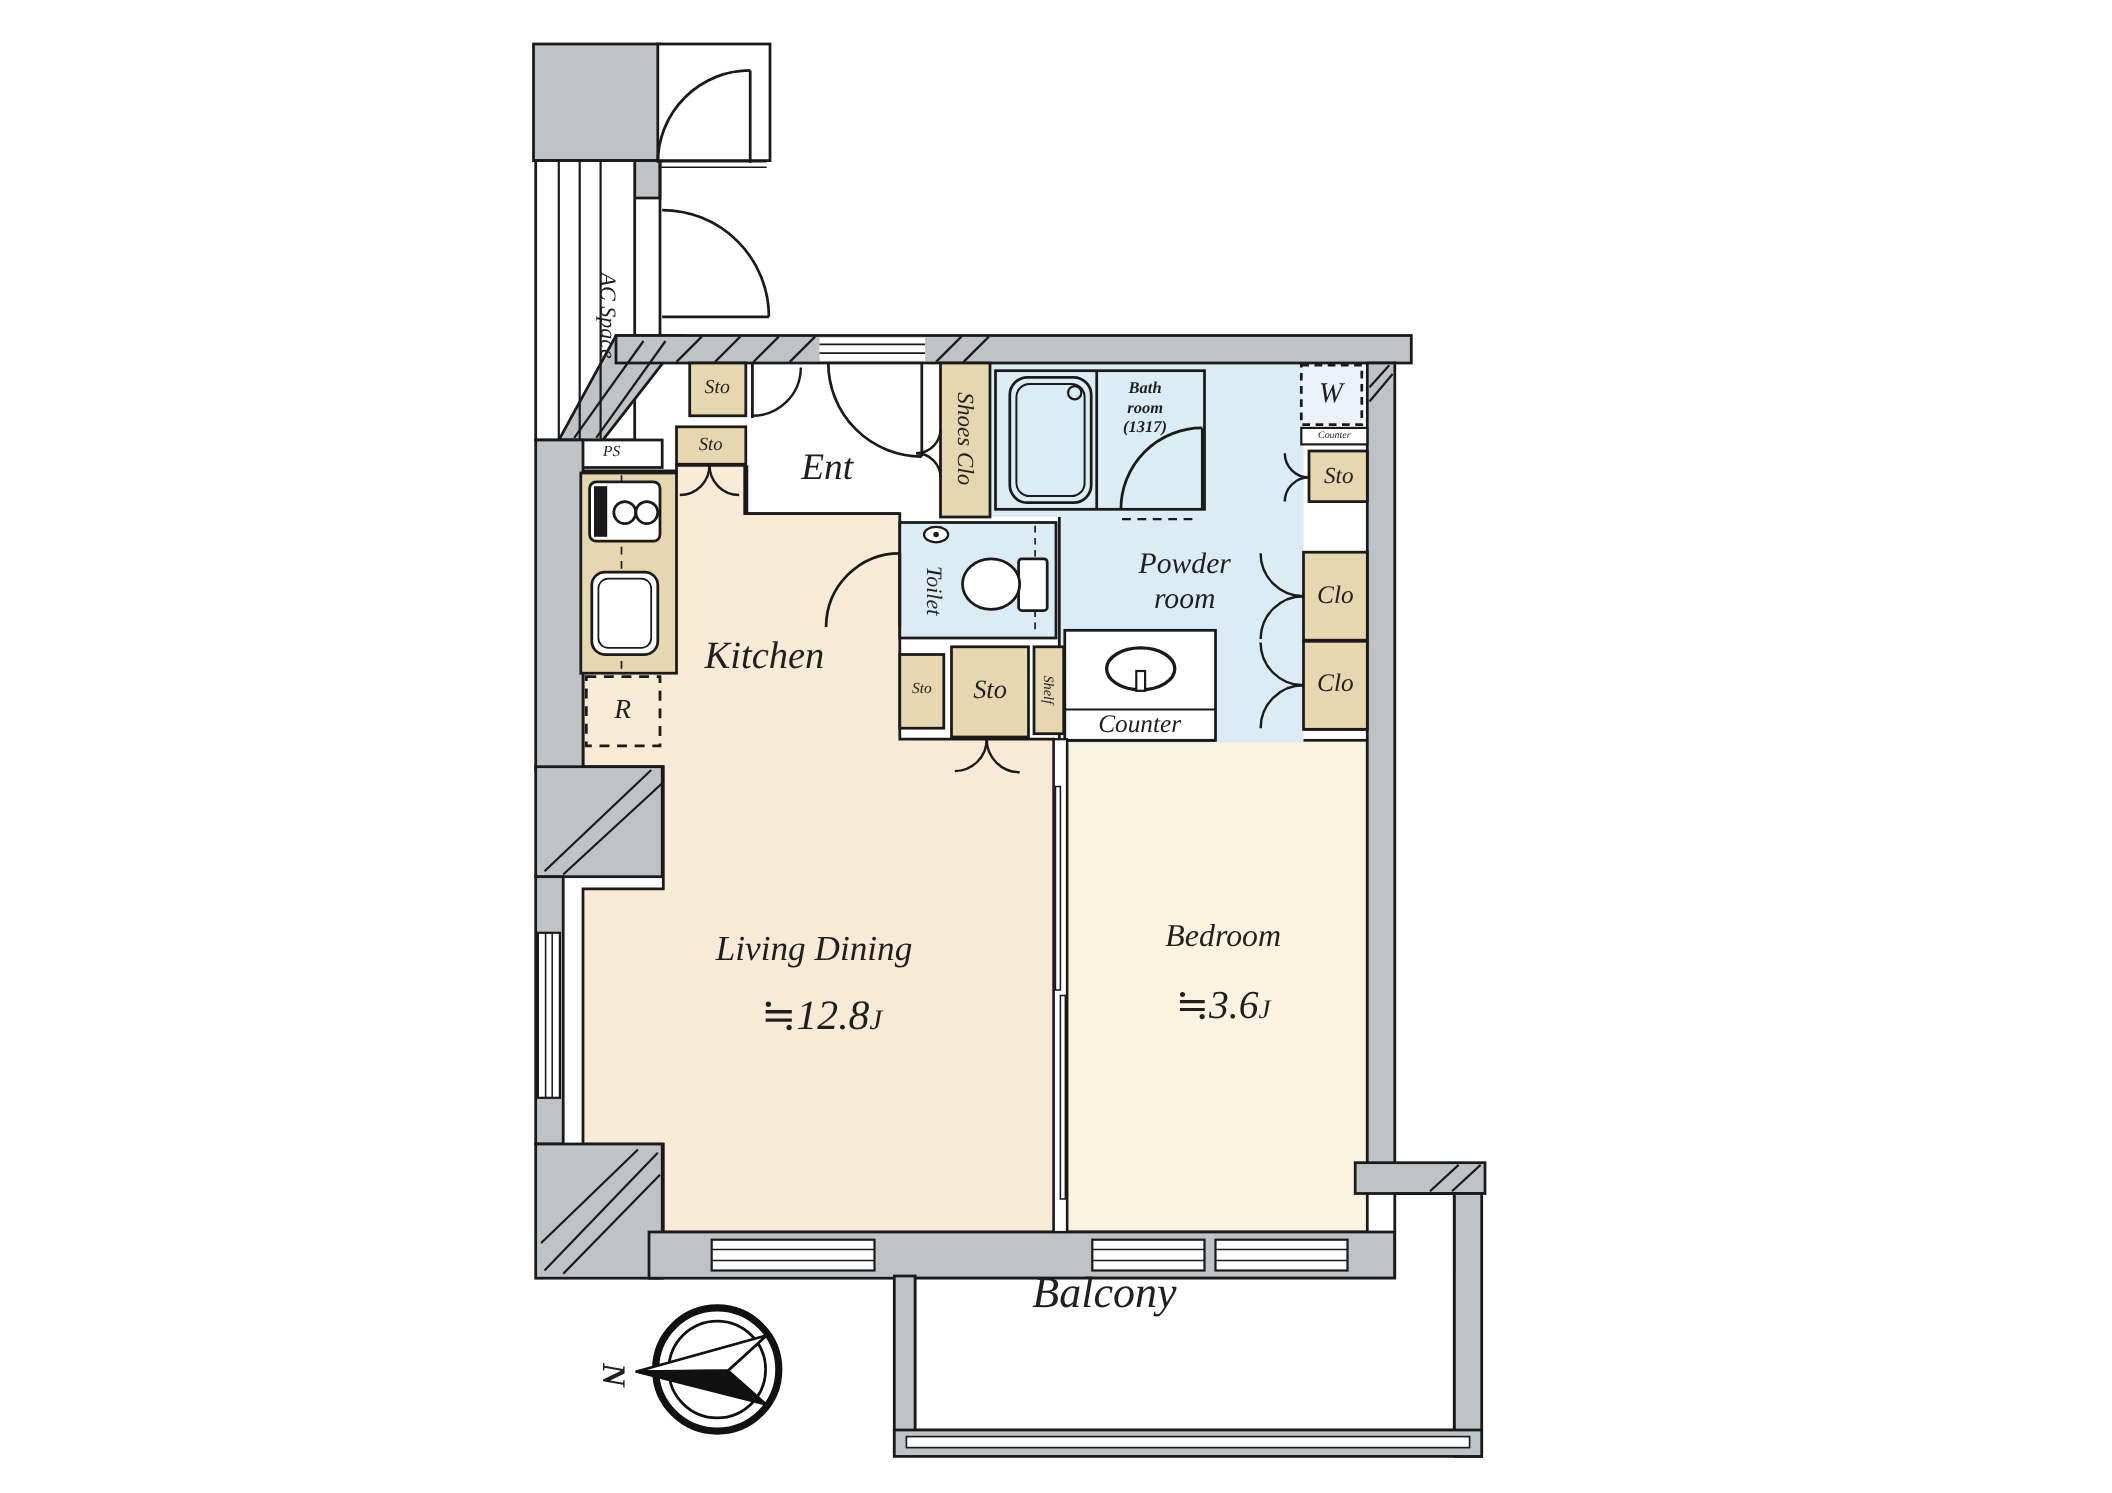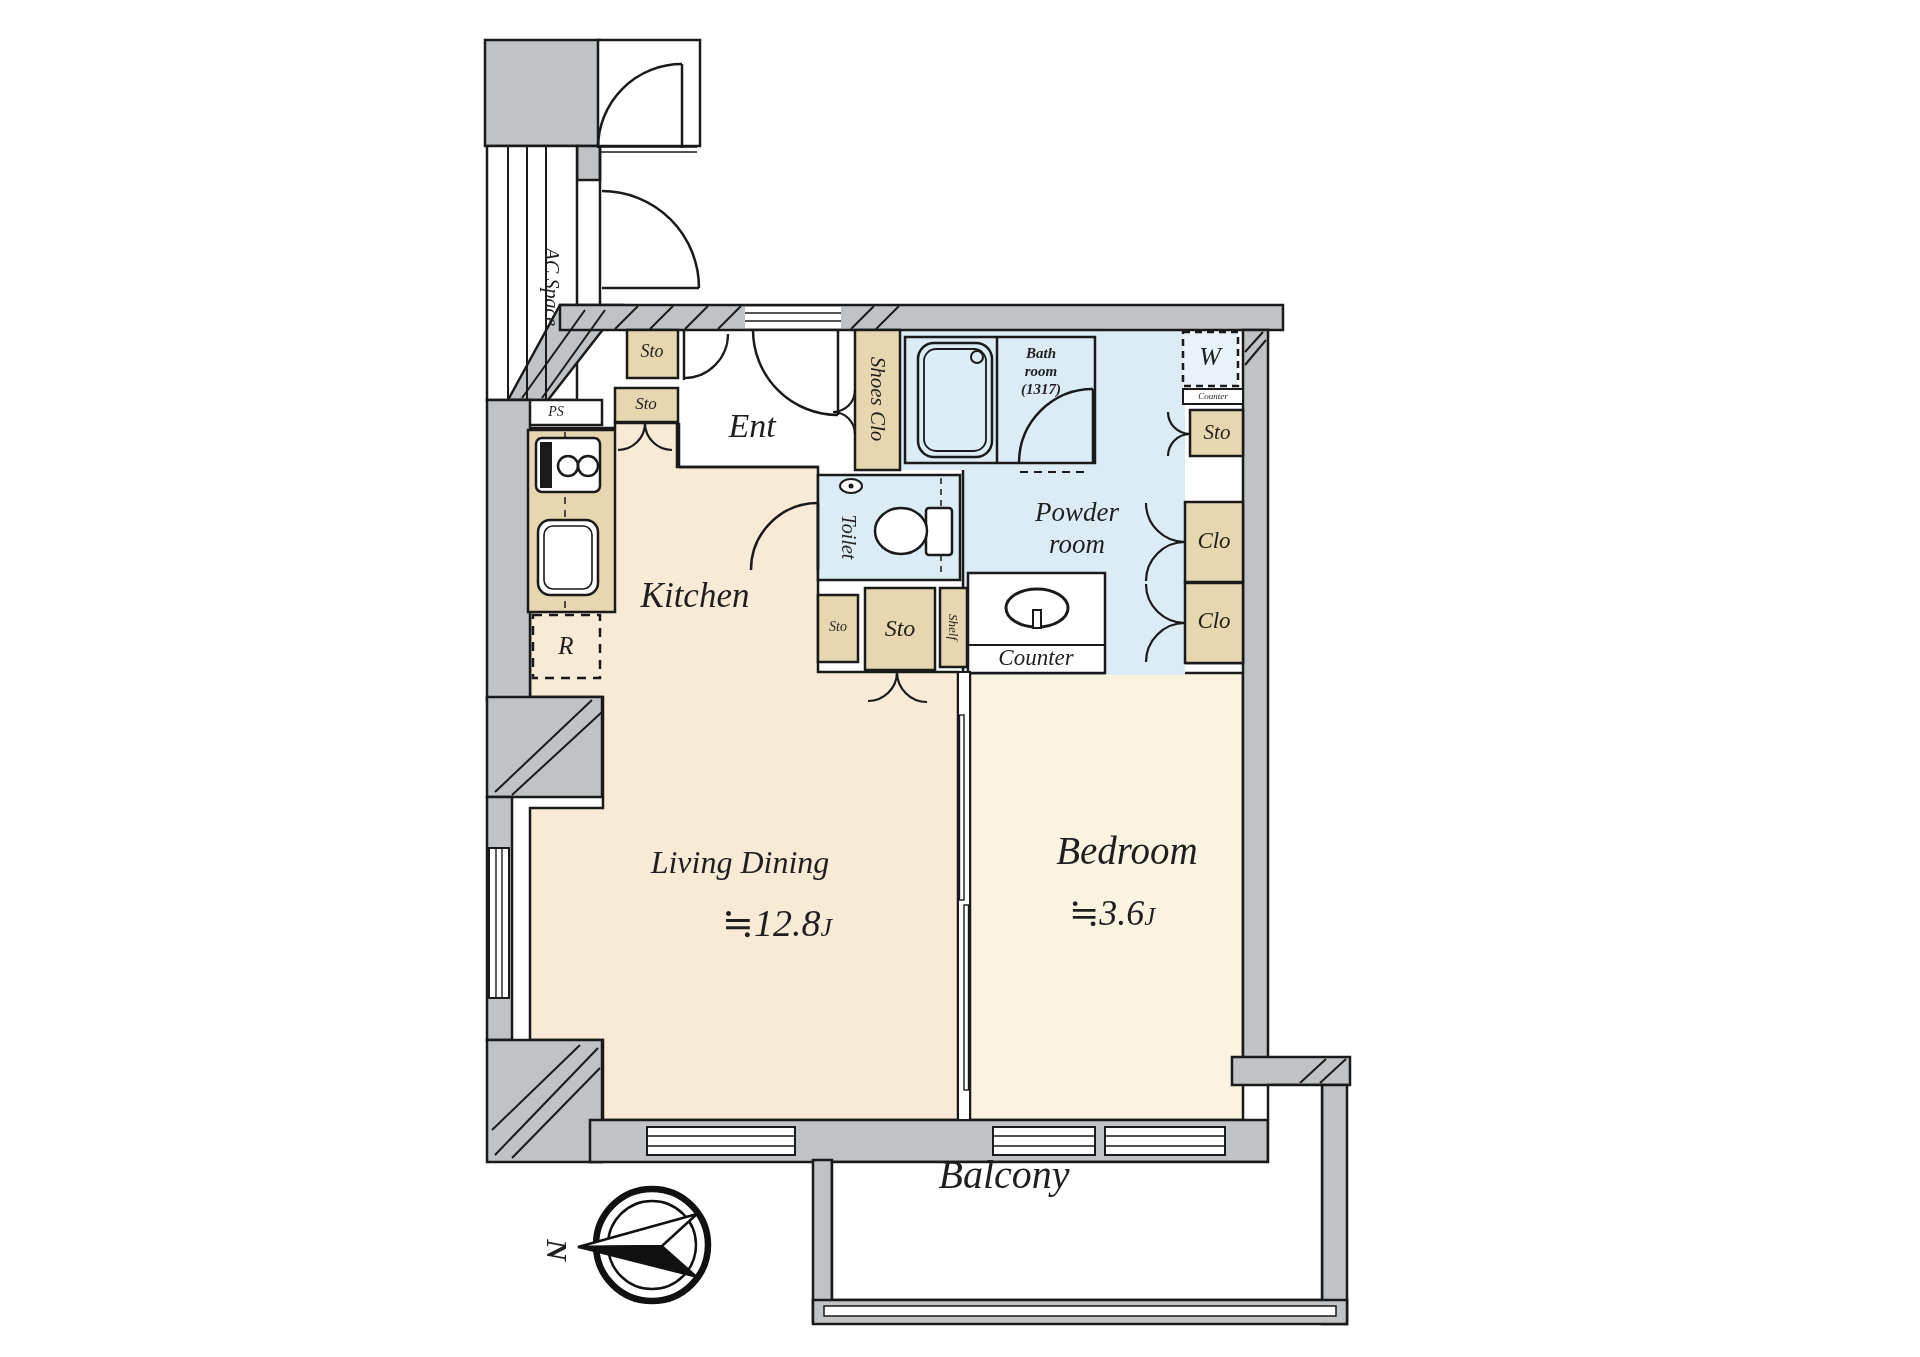--- a/index.html
+++ b/index.html
@@ -228,18 +228,18 @@
 room</div>
   <div class="lbl" style="left:838px;top:627px;font-size:14px;">Sto</div>
   <div class="lbl" style="left:900px;top:628px;font-size:24px;">Sto</div>
   <div class="lbl rot" style="left:953px;top:627px;font-size:13px;">Shelf</div>
   <div class="lbl" style="left:1036px;top:658px;font-size:23px;">Counter</div>
   <div class="lbl" style="left:1214px;top:541px;font-size:23px;">Clo</div>
   <div class="lbl" style="left:1214px;top:621px;font-size:23px;">Clo</div>
   <div class="lbl" style="left:695px;top:596px;font-size:35px;font-style:italic;">Kitchen</div>
   <div class="lbl" style="left:566px;top:646px;font-size:25px;">R</div>
   <div class="lbl" style="left:740px;top:862px;font-size:32px;white-space:nowrap;">Living Dining</div>
-  <div class="lbl" style="left:747px;top:924px;font-size:38px;white-space:nowrap;margin-left:30px;"><span>≒12.8</span><span class="unit">J</span></div>
-  <div class="lbl" style="left:1112px;top:851px;font-size:39px;white-space:nowrap;margin-left:15px;">Bedroom</div>
+  <div class="lbl" style="left:747px;top:924px;font-size:38px;white-space:nowrap;"><span>≒12.8</span><span class="unit">J</span></div>
+  <div class="lbl" style="left:1112px;top:851px;font-size:29px;white-space:nowrap;">Bedroom</div>
   <div class="lbl" style="left:1112px;top:914px;font-size:36px;white-space:nowrap;"><span>≒3.6</span><span class="unit">J</span></div>
   <div class="lbl" style="left:1004px;top:1175px;font-size:40px;">Balcony</div>
   <div class="lbl rot" style="left:557px;top:1250px;font-size:30px;font-weight:bold;">N</div>
 </div>
 
 </body></html>

